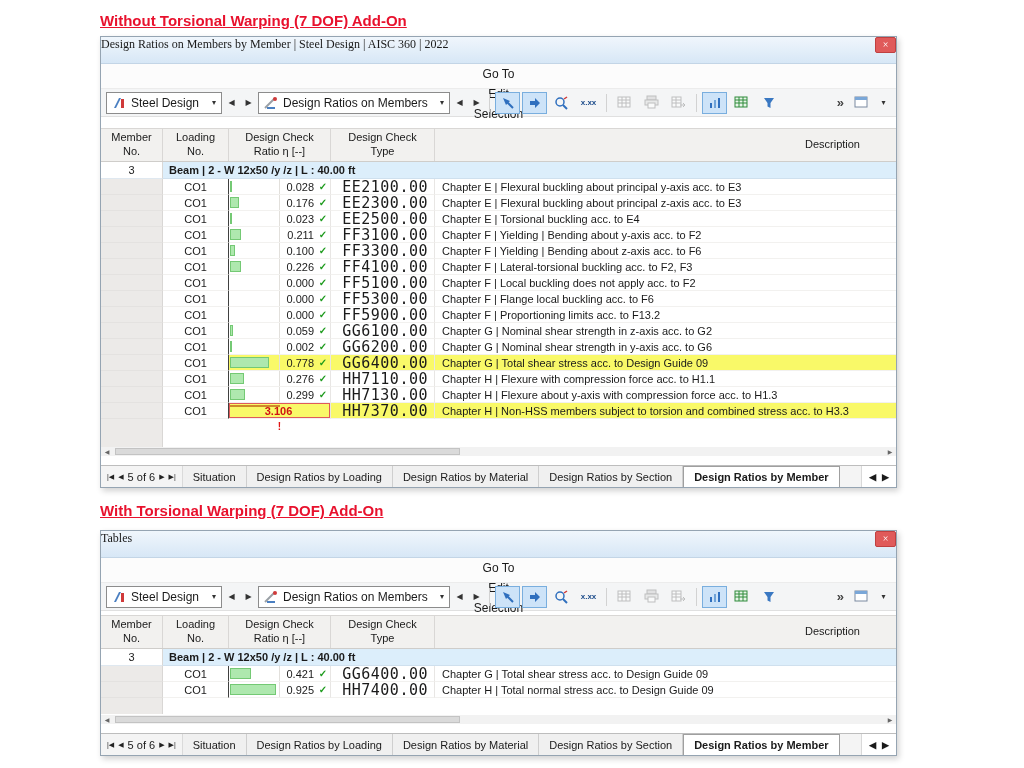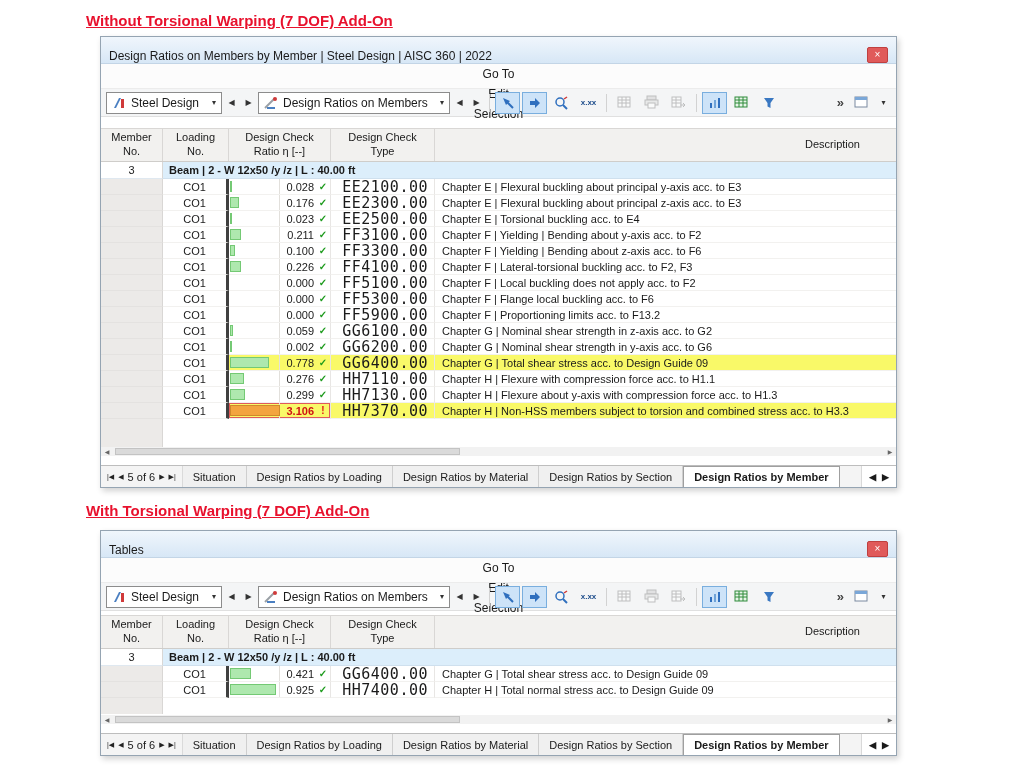--- a/index.html
+++ b/index.html
@@ -1,30 +1,30 @@
 <!DOCTYPE html>
 <html><head>
 <meta charset="utf-8">
 <style>
   * { margin:0; padding:0; box-sizing:border-box; }
   html,body { width:1024px; height:768px; background:#ffffff; overflow:hidden;
               font-family:"Liberation Sans", sans-serif; color:#1a1a1a; }
-  .heading { position:absolute; left:86px; font-size:15px; font-weight:bold;
+  .heading { position:absolute; left:100px; font-size:15px; font-weight:bold;
              color:#e8112d; text-decoration:underline; }
   #heading-top { top:12px; }
   #heading-bottom { top:502px; }
 
   .win { position:absolute; left:100px; width:797px; background:#fff;
          border:1px solid #95a4b2; box-shadow:2px 3px 6px rgba(0,0,0,.18); }
   #win0 { top:36px;  height:452px; }
   #win1 { top:530px; height:226px; }
 
   .titlebar { height:27px; background:linear-gradient(#f0f6fc,#d7e7f6);
-              border-bottom:1px solid #c3d5e6; display:flex; align-items:flex-end;
-              padding:0 8px; font-size:12px; }
+              border-bottom:1px solid #c3d5e6; display:flex; align-items:flex-start;
+              padding:0 0; font-size:12px;font-family:Liberation Serif, serif; }
   .close-btn { margin-left:auto; width:21px; height:16px; background:#e05a5a;
                border:1px solid #bf4040; border-radius:2px; color:#fff;
                font-size:10px; line-height:13px; text-align:center; cursor:default; }
 
   .menubar { height:25px; display:flex; align-items:center; padding:0 6px;
              font-size:12px; background:#fcfcfc; border-bottom:1px solid #ececec;flex-direction:column; }
   .menu-item { padding:3px 9px; }
 
   .toolbar { height:28px; display:flex; align-items:center; padding:0 5px;
              background:#f4f5f6; border-bottom:1px solid #e0e0e0; gap:2px; }
@@ -55,38 +55,38 @@
   .grow { display:flex; height:17px; font-size:11px; }
   .g-member { width:62px; text-align:center; line-height:17px; background:#fff;
               border-right:1px solid #d9d7d5; border-bottom:1px solid #dfe8f0; }
   .g-label { flex:1; background:#dceefb; padding-left:6px; font-weight:bold;
              line-height:17px; border-bottom:1px solid #cfe0ee; }
 
   .trow { display:flex; height:16px; font-size:11px; }
   .c-member { width:62px; background:#eceae8; border-right:1px solid #d9d7d5;
               border-bottom:1px solid #e4e2e0; }
   .c-loading { width:66px; text-align:center; line-height:16px;
-               border-right:3px solid #404040; border-bottom:1px solid #f2f1ef; }
+               border-right:1px solid #404040; border-bottom:1px solid #f2f1ef; }
   .c-ratio { width:102px; display:flex; align-items:center;
              border-right:1px solid #e8e6e4; border-bottom:1px solid #f2f1ef; }
   .bar-track { width:51px; align-self:stretch; border-right:1px solid #e2e0dc;
                position:relative; flex:none; }
   .bar { position:absolute; left:1px; top:2px; bottom:2px; background:#aee8ae;
          border:1px solid #74c974; }
   .rv { flex:1; text-align:right; line-height:16px; padding-right:2px; }
   .mark { width:14px; text-align:center; color:#1d9b1d; font-weight:bold;
           line-height:16px; font-size:10px; }
   .c-type { width:104px; text-align:right; padding-right:6px; line-height:16px;
             font-family:"DejaVu Sans Mono", monospace; font-size:15px;
             letter-spacing:.5px; border-right:1px solid #e8e6e4;
             border-bottom:1px solid #f2f1ef; }
   .c-desc { flex:1; padding-left:7px; line-height:16px; border-bottom:1px solid #f2f1ef;
             white-space:nowrap; overflow:hidden; }
   .trow.hl .c-ratio, .trow.hl .c-type, .trow.hl .c-desc { background:#f9f968; }
-  .trow.fail .c-ratio { box-shadow:inset 0 0 0 1px #e05a5a; }
+  .trow.fail .c-ratio { box-shadow:inset 0 0 0 1px #e05a5a;flex-direction:column; }
   .trow.fail .bar { background:#f3a43f; border-color:#cf8a2a; }
   .trow.fail .rv { color:#cf1414; font-weight:bold; }
   .trow.fail .mark { color:#e01414; }
   .gutter-ext { width:62px; background:#eceae8; border-right:1px solid #d9d7d5; }
 
   .hscroll { position:absolute; left:0; right:0; bottom:31px; height:9px;
              display:flex; }
   .hs-arrow { width:12px; background:#f2f2f2; font-size:6px; color:#666;
               display:flex; align-items:center; justify-content:center; }
   .hs-track { flex:1; background:#f2f2f2; position:relative; }

